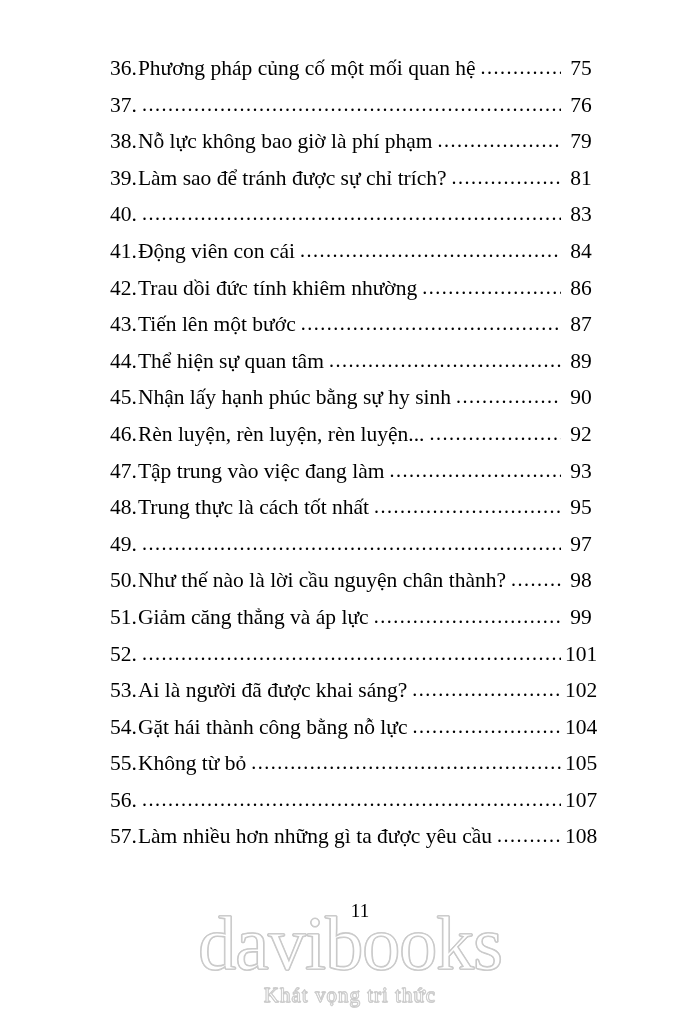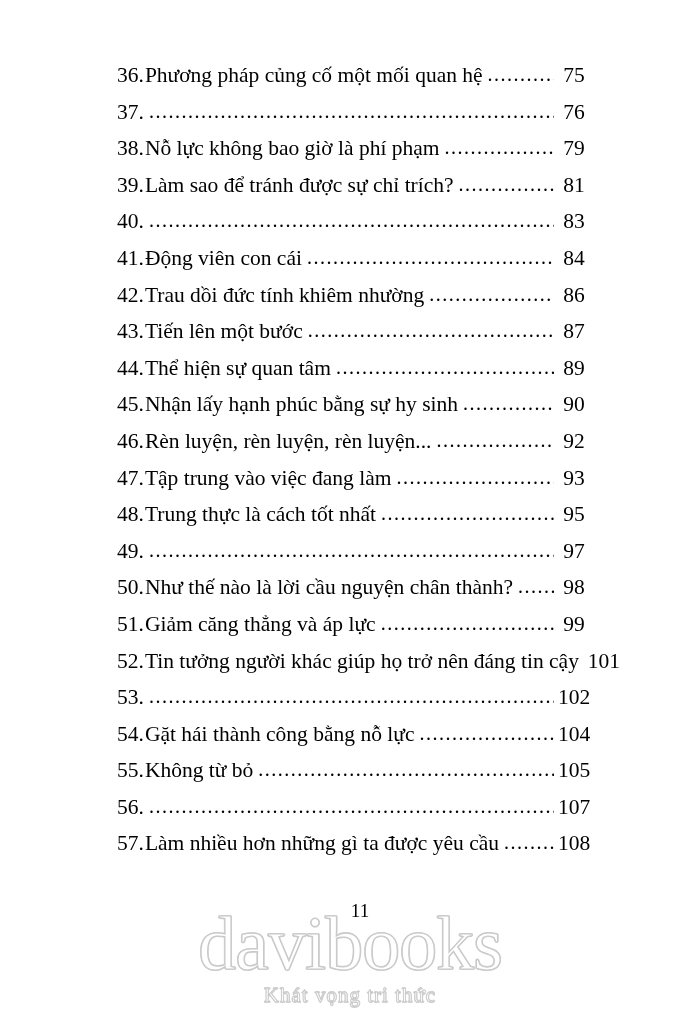--- a/index.html
+++ b/index.html
@@ -17,21 +17,21 @@
   }
   .page {
     position: relative;
     width: 700px;
     height: 1030px;
     box-sizing: border-box;
     padding: 52px 96px 0 104px;
   }
   .toc-list {
     list-style: none;
-    margin: 13px;
+    margin: 6px;
     padding: 0;
   }
   .toc-item {
     display: flex;
     align-items: baseline;
     font-size: 21.5px;
     line-height: 1.0;
     margin-bottom: 15.1px;
     white-space: nowrap;
   }
@@ -193,26 +193,26 @@
       <span class="toc-page">98</span>
     </li>
     <li class="toc-item">
       <span class="toc-num">51.</span>
       <span class="toc-title">Giảm căng thẳng và áp lực</span>
       <span class="toc-dots">............................................................................................................</span>
       <span class="toc-page">99</span>
     </li>
     <li class="toc-item">
       <span class="toc-num">52.</span>
-      <span class="toc-title">Tin tưởng người khác giúp họ  trở nên đáng tin cậy</span>
       <span class="toc-dots">............................................................................................................</span>
       <span class="toc-page">101</span>
     </li>
     <li class="toc-item">
       <span class="toc-num">53.</span>
+      <span class="toc-title">Ai là người đã được khai sáng?</span>
       <span class="toc-dots">............................................................................................................</span>
       <span class="toc-page">102</span>
     </li>
     <li class="toc-item">
       <span class="toc-num">54.</span>
       <span class="toc-title">Gặt hái thành công bằng nỗ lực</span>
       <span class="toc-dots">............................................................................................................</span>
       <span class="toc-page">104</span>
     </li>
     <li class="toc-item">

